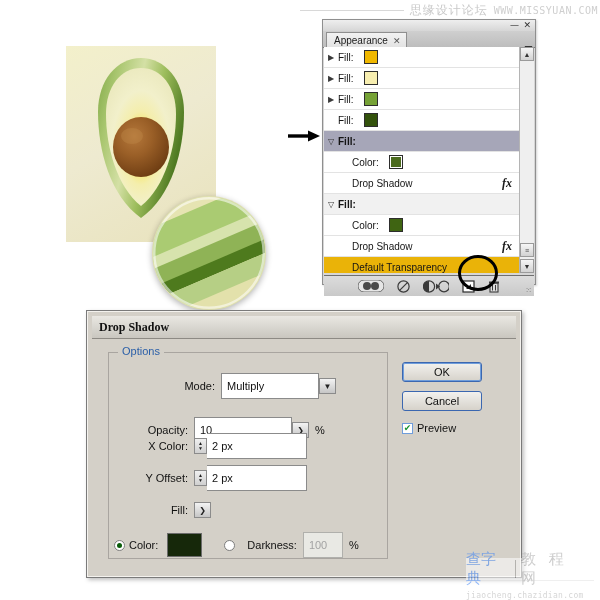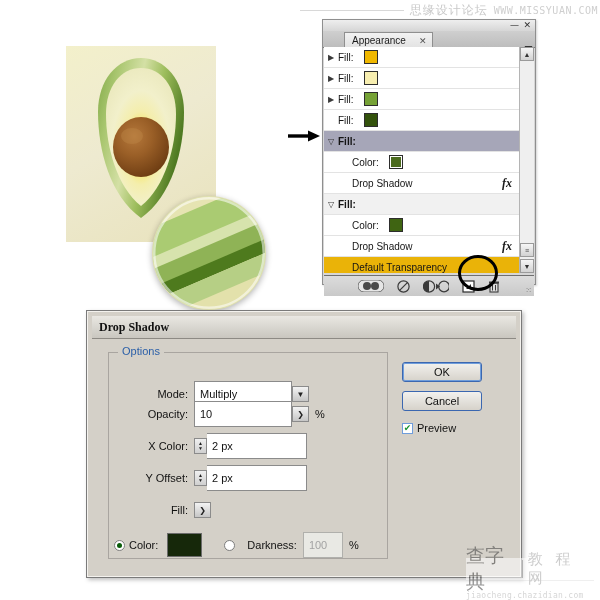--- a/index.html
+++ b/index.html
@@ -13,44 +13,44 @@
 
   
   #wm-top{left:300px;top:1px;width:298px;height:18px;display:flex;align-items:center;justify-content:flex-end;gap:6px;}
   #wm-top .line{flex:1;height:1px;background:#d8d8d8;}
   #wm-top .cn{font-size:12px;color:#c9c9c9;letter-spacing:1px;font-family:"DejaVu Sans",sans-serif;}
   #wm-top .url{font-size:10px;color:#cfcfcf;letter-spacing:.5px;font-family:"DejaVu Sans Mono",monospace;}
 
   
   #wm-bot{left:466px;top:558px;width:128px;height:38px;opacity:.55;}
   #wm-bot .row{display:flex;align-items:center;height:22px;}
-  #wm-bot .cz{font-size:19px;color:#404040;font-family:Liberation Sans, sans-serif;letter-spacing:0px;}
+  #wm-bot .cz{font-size:15px;color:#3b82f6;font-family:Liberation Sans, sans-serif;letter-spacing:0px;}
   #wm-bot .bar{width:1px;height:18px;background:#9a9a9a;margin:0 5px;}
   #wm-bot .jc{font-size:15px;color:#a5a5a5;font-family:"DejaVu Sans",sans-serif;letter-spacing:4px;}
   #wm-bot .small{font-size:8px;color:#b4b4b4;font-family:"DejaVu Sans Mono",monospace;letter-spacing:.3px;margin-top:10px;}
 
   
   #art{left:66px;top:46px;width:150px;height:196px;}
   #art-bg{left:0;top:0;width:150px;height:196px;
      background:linear-gradient(150deg,#f3f0cb 0%,#eeead0 45%,#e8e2bc 100%);}
   #loupe{left:152px;top:196px;width:114px;height:114px;border-radius:50%;
      box-shadow:0 2px 6px rgba(0,0,0,.30);overflow:hidden;background:#dfe0b0;}
 
   
   #panel{left:322px;top:19px;width:212px;height:264px;background:#d6d6d6;
      border:1px solid #8f8f8f;box-shadow:1px 1px 2px rgba(0,0,0,.18);}
   #panel-titlebar{left:0;top:0;width:212px;height:12px;
      background:linear-gradient(180deg,#eeeeee,#d4d4d4);}
   .winbtn{font-size:9px;color:#333;line-height:11px;font-family:"DejaVu Sans",sans-serif;}
   #panel-tabrow{left:0;top:11px;width:212px;height:16px;
      background:linear-gradient(180deg,#cfcfcf,#bdbdbd);border-bottom:1px solid #7d7d7d;}
-  #tab-appearance{left:21px;top:1px;height:15px;padding:0 6px 0 7px;
+  #tab-appearance{left:3px;top:1px;height:15px;padding:0 6px 0 7px;
      background:linear-gradient(180deg,#f2f2f2,#e2e2e2);
      border:1px solid #8f8f8f;border-bottom:none;
-     display:flex;align-items:center;gap:13px;
+     display:flex;align-items:center;gap:5px;
      font-size:10px;color:#1a1a1a;}
   #tab-close{font-size:9px;color:#555;}
   #panel-menu{right:3px;top:13px;font-size:10px;color:#333;letter-spacing:-1px;}
 
   #panel-list{left:1px;top:27px;width:196px;height:226px;background:#ffffff;overflow:hidden;}
   .row{position:relative;height:20px;border-bottom:1px solid #e3e3e3;background:#fff;
        display:flex;align-items:center;font-size:10px;color:#1a1a1a;}
   .row.alt{background:#eab308;}
   .row.sel{background:#a6a6b8;}
   .row.grp{background:#f1f1f1;}
@@ -306,27 +306,27 @@
 
 <div class="abs" id="dlg">
 
   <div class="abs" id="dlg-title">
     <span class="t">Drop Shadow</span>
   </div>
 
   <fieldset class="abs" id="grp-options" style="margin:0;padding:0"></fieldset>
   <span class="abs" id="grp-legend">Options</span>
 
-  <div class="abs fld-row" style="left:22px;top:72px;">
+  <div class="abs fld-row" style="left:22px;top:64px;padding-left:27px;">
     <span class="fld-label">Mode:</span>
     <span class="txtbox" style="width:98px">Multiply</span>
     <span class="combo-arrow">▼</span>
   </div>
 
-  <div class="abs fld-row" style="left:22px;top:92px;">
+  <div class="abs fld-row" style="left:22px;top:108px;">
     <span class="fld-label">Opacity:</span>
     <span class="txtbox" style="width:98px">10</span>
     <span class="combo-arrow">❯</span>
     <span class="pct">%</span>
   </div>
 
   <div class="abs fld-row" style="left:22px;top:124px;">
     <span class="fld-label">X Color:</span>
     <span class="spin">
         <span>▲</span>

